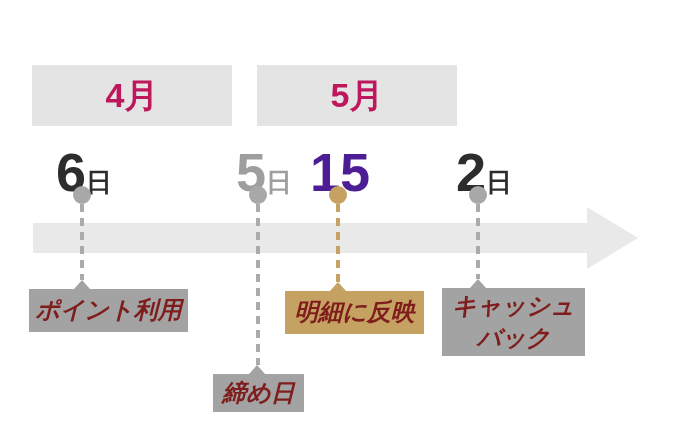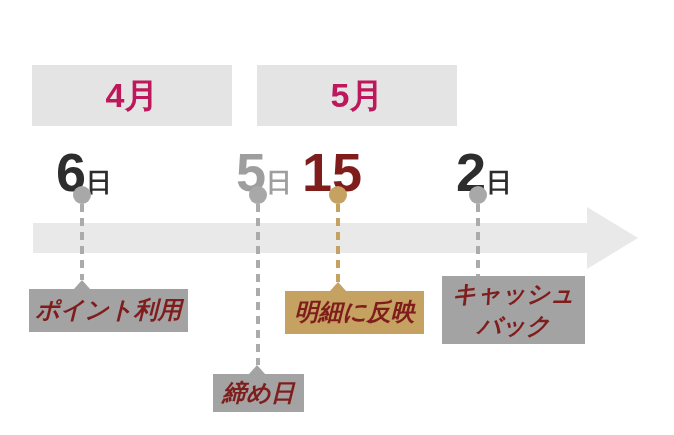--- a/index.html
+++ b/index.html
@@ -23,21 +23,21 @@
   }
   .month-1 { left: 32px;  width: 200px; }
   .month-2 { left: 237px; width: 200px; margin-left: 20px; }
   .month-3 { left: 442px; width: 198px; }
 
   .date { position: absolute; top: 145px; display: flex; align-items: baseline; white-space: nowrap; }
   .date .big   { font-size: 54px; font-weight: bold; line-height: 1; }
   .date .small { font-size: 26px; font-weight: bold; line-height: 1; }
   .date-1 { left: 56px;  color: #2d2d2d; }
   .date-2 { left: 236px; color: #9e9e9e; }
-  .date-3 { left: 302px; color: #7f1d1d; gap: 12px; }
+  .date-3 { left: 310px; color: #4c1d95; gap: 12px; }
   .date-4 { left: 456px; color: #2d2d2d; }
 
   .dot { position: absolute; top: 186px; width: 18px; height: 18px; border-radius: 50%; background: #a8a8a8; }
   .dot-1 { left: 73px; }
   .dot-2 { left: 249px; }
   .dot-3 { left: 329px; background: #c5a162; }
   .dot-4 { left: 469px; }
 
   .arrow-shaft {
     position: absolute; left: 33px; top: 223px; width: 554px; height: 30px;
@@ -71,21 +71,21 @@
 
   .event-box {
     position: absolute; background: #a3a3a3; color: #7f1d1d;
     font-weight: bold; font-size: 24px; text-align: center;
     display: flex; align-items: center; justify-content: center;
     word-break: break-all; overflow: hidden; line-height: 1.35; font-style: italic;
   }
   .box-1 { left: 29px;  top: 289px; width: 159px; height: 43px; }
   .box-2 { left: 213px; top: 374px; width: 91px;  height: 38px; }
   .box-3 { left: 285px; top: 291px; width: 139px; height: 43px; background: #c5a162; }
-  .box-4 { left: 442px; top: 276px; width: 143px; height: 68px; }
+  .box-4 { left: 442px; top: 288px; width: 143px; height: 68px; }
 </style>
 </head>
 <body>
 
 <div class="canvas">
 
 
   <div class="month-box month-1">4月</div>
   <div class="month-box month-2">5月</div>
 

